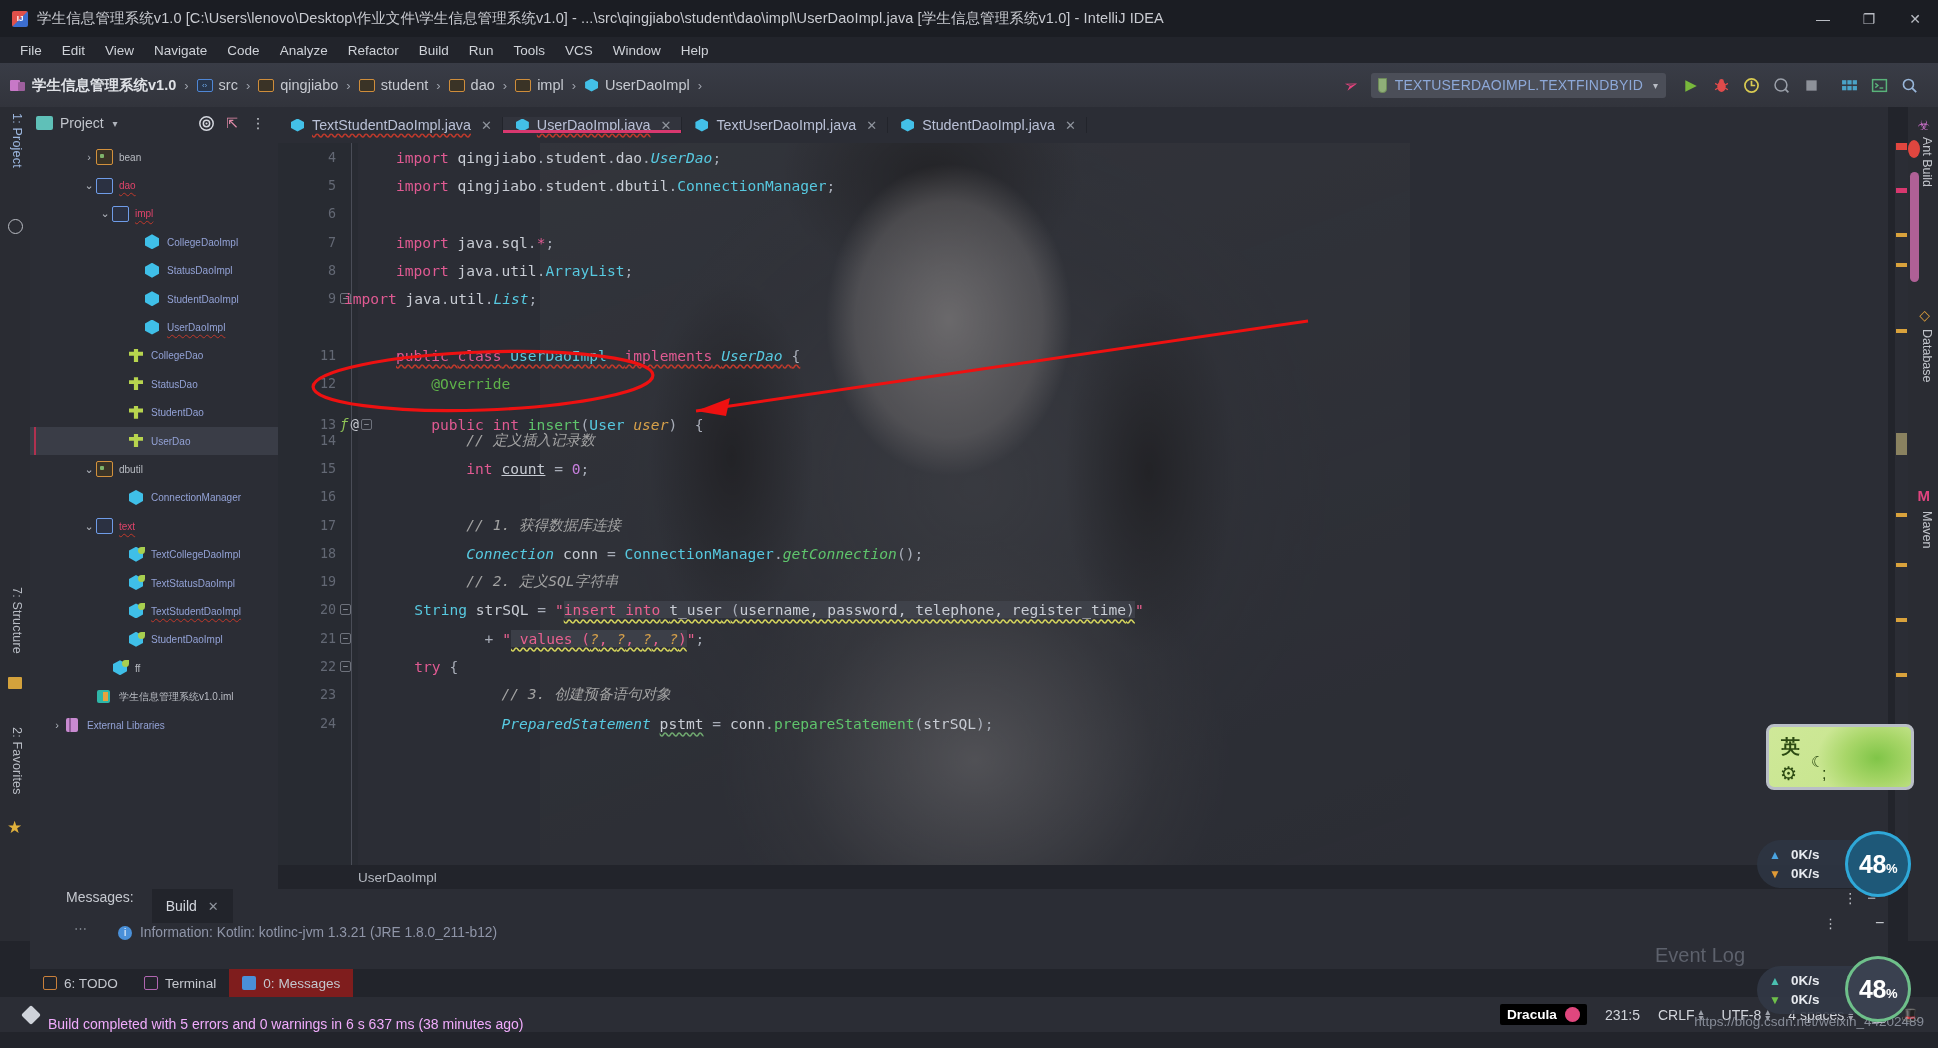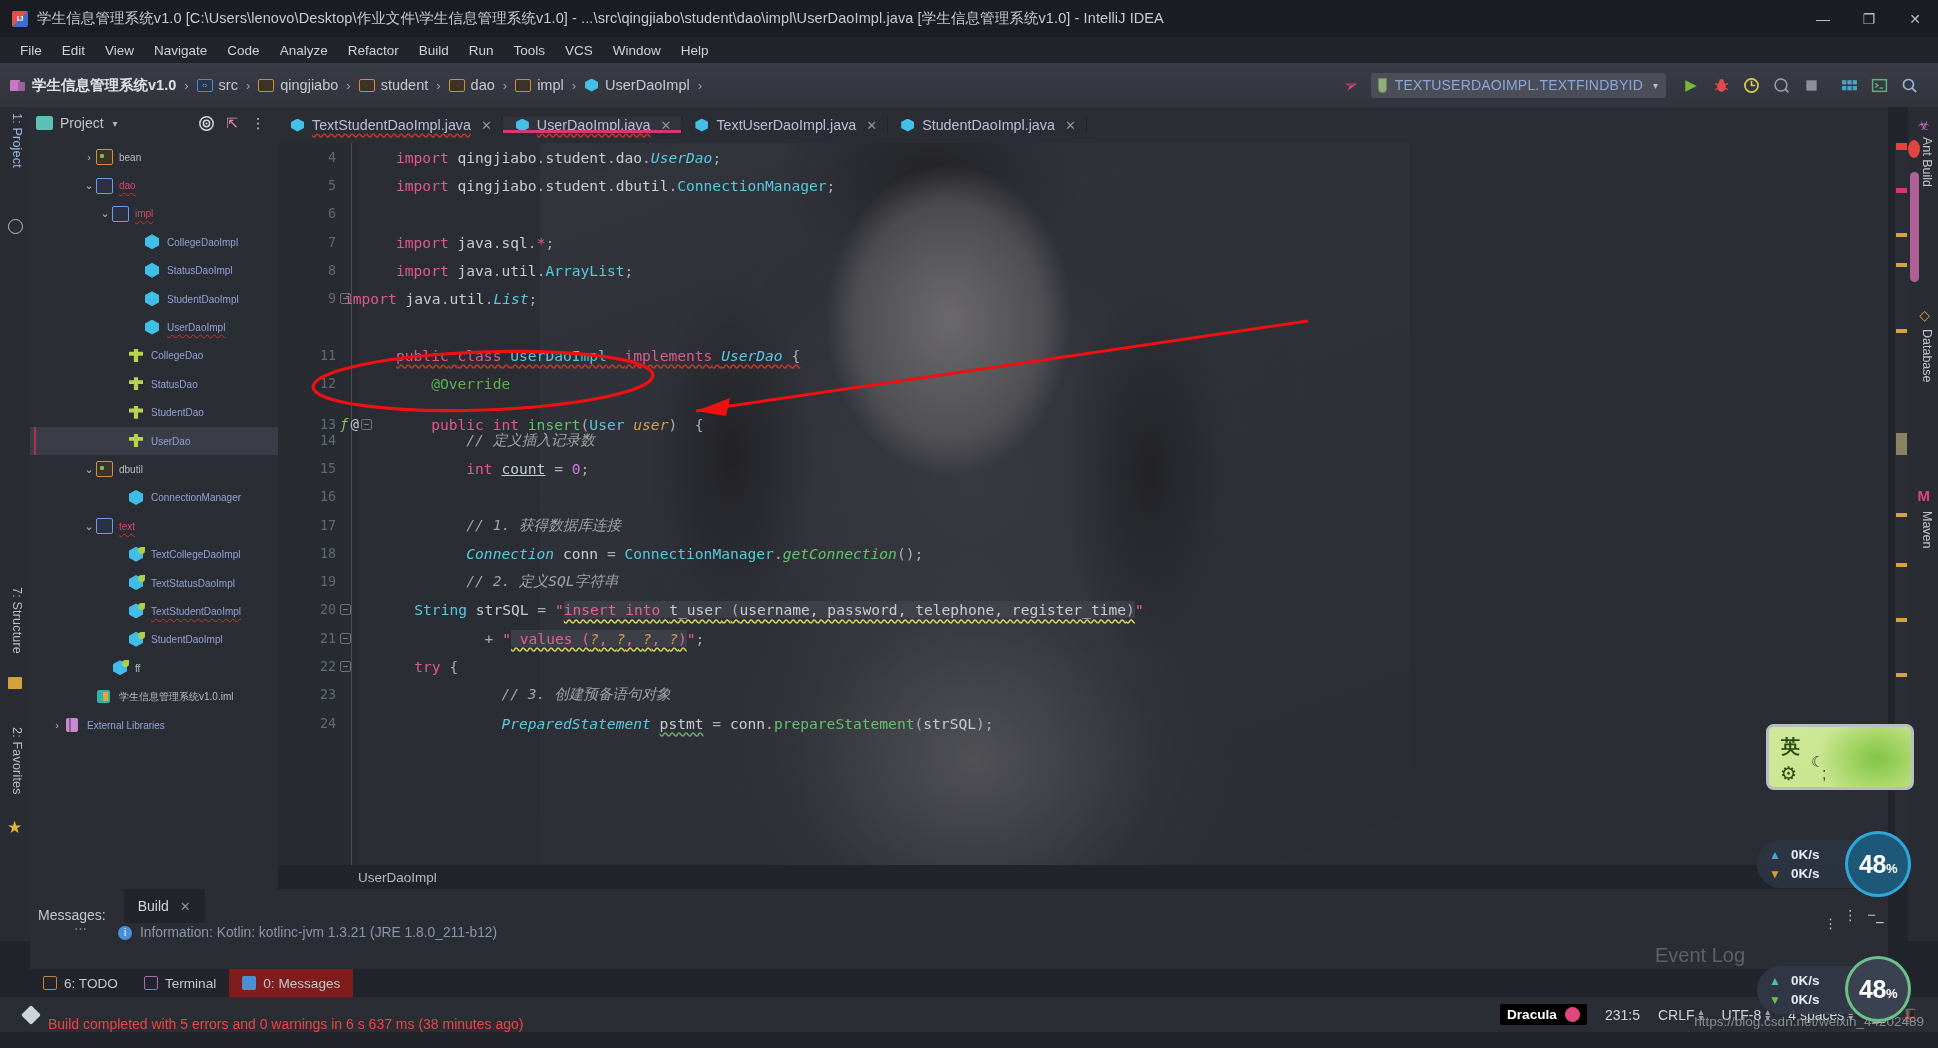--- a/index.html
+++ b/index.html
@@ -165,21 +165,21 @@
   
   .annot{ position:absolute; left:0;top:0;width:1610px;height:722px; pointer-events:none;}
 
   
   .ed-crumb{ position:absolute; left:278px; top:865px; width:1610px; height:24px;
     display:flex; align-items:center; }
   .ed-crumb span{ color:#b4b8c0; font-size:13.5px; margin-left:80px; }
 
   
   .msgpanel{ position:absolute; left:30px; top:889px; width:1858px; height:80px; background:#2b2d35; }
-  .msg-head{ height:34px; display:flex; align-items:flex-end; padding-left:8px; }
+  .msg-head{ height:34px; display:flex; align-items:flex-start; padding-left:8px;margin-left:28px; }
   .msg-label{ color:#c5c8cf; font-size:14px; }
   .msg-tab{ margin-left:18px; height:34px; display:flex;align-items:center; padding:0 14px;
     background:#22242b; }
   .msg-tab .t{ color:#d4d7de; font-size:14px; }
   .msg-tab .x{ color:#8f949d; font-size:13px; margin-left:11px; }
   .msg-tools{ margin-left:auto; display:flex; align-items:center; gap:10px; padding-right:12px;}
   .msg-body{ position:relative; height:28px; padding-left:18px; }
   .msg-dots{ position:absolute; left:44px; top:-2px; color:#8f949d; font-size:13px; letter-spacing:2px;}
   .msg-row{ position:absolute; left:88px; top:2px; display:flex; align-items:center; }
   .info-ico{ width:14px;height:14px;border-radius:50%;background:#4a90d9;color:#fff;font-size:10px;
@@ -193,21 +193,21 @@
   .bico{ width:14px;height:14px;margin-right:7px;flex:none;position:relative;}
   .bico.todo{border:1.4px solid #c9803b;border-radius:2px;}
   .bico.term{border:1.4px solid #b066b0;border-radius:2px;}
   .bico.msgs{background:#4a90d9;border-radius:2px;}
 
   
   .statusbar{ position:absolute; left:0; top:997px; width:1938px; height:35px;
     background:#2b2d35; display:flex; align-items:center; }
   .sb-diamond{ width:14px;height:14px;background:#cfd3da;margin-left:24px;margin-right:10px;
     transform:rotate(45deg); border-radius:2px;}
-  .sb-text{ color:#ef4444; font-size:14px;margin-top:18px; }
+  .sb-text{ color:#f0abfc; font-size:14px;margin-top:18px; }
   .sb-right{ margin-left:auto; display:flex; align-items:center; padding-right:18px; gap:0;}
   .sb-dracula{ background:#000; padding:3px 7px; display:flex;align-items:center;gap:8px; border-radius:2px;}
   .sb-dracula .d{ color:#fff; font-size:13.6px; font-weight:bold;}
   .sb-dot{ width:15px;height:15px;border-radius:50%;background:#e0477e;}
   .sb-item{ color:#d2d5dc; font-size:14px; margin-left:18px; display:flex;align-items:center;gap:4px;}
   .sb-carets{ display:inline-flex;flex-direction:column;line-height:.55; color:#9ca0a9; font-size:10px;}
   .lockico{ width:14px;height:16px; position:relative; margin-left:18px;}
   .lockico::before{content:"";position:absolute;left:1px;bottom:0;width:12px;height:8px;
     border:1.5px solid #b9bcc3;border-radius:2px;}
   .lockico::after{content:"";position:absolute;left:3.5px;top:0;width:7px;height:8px;

